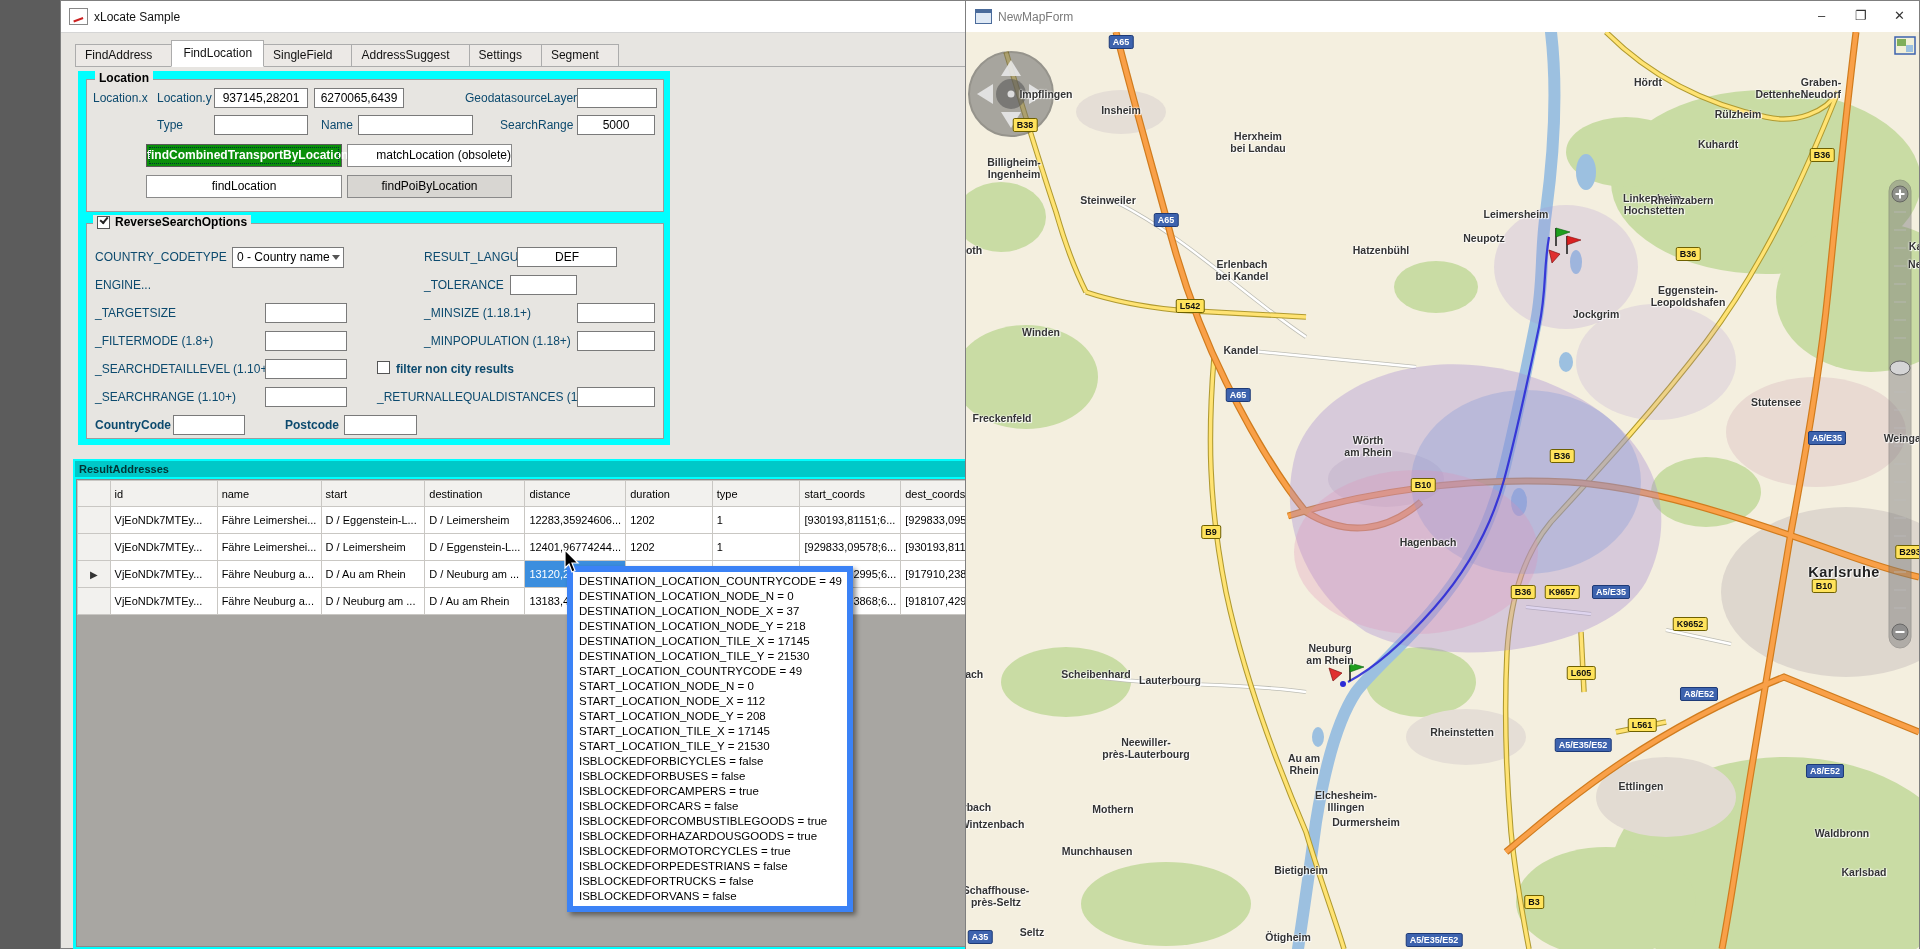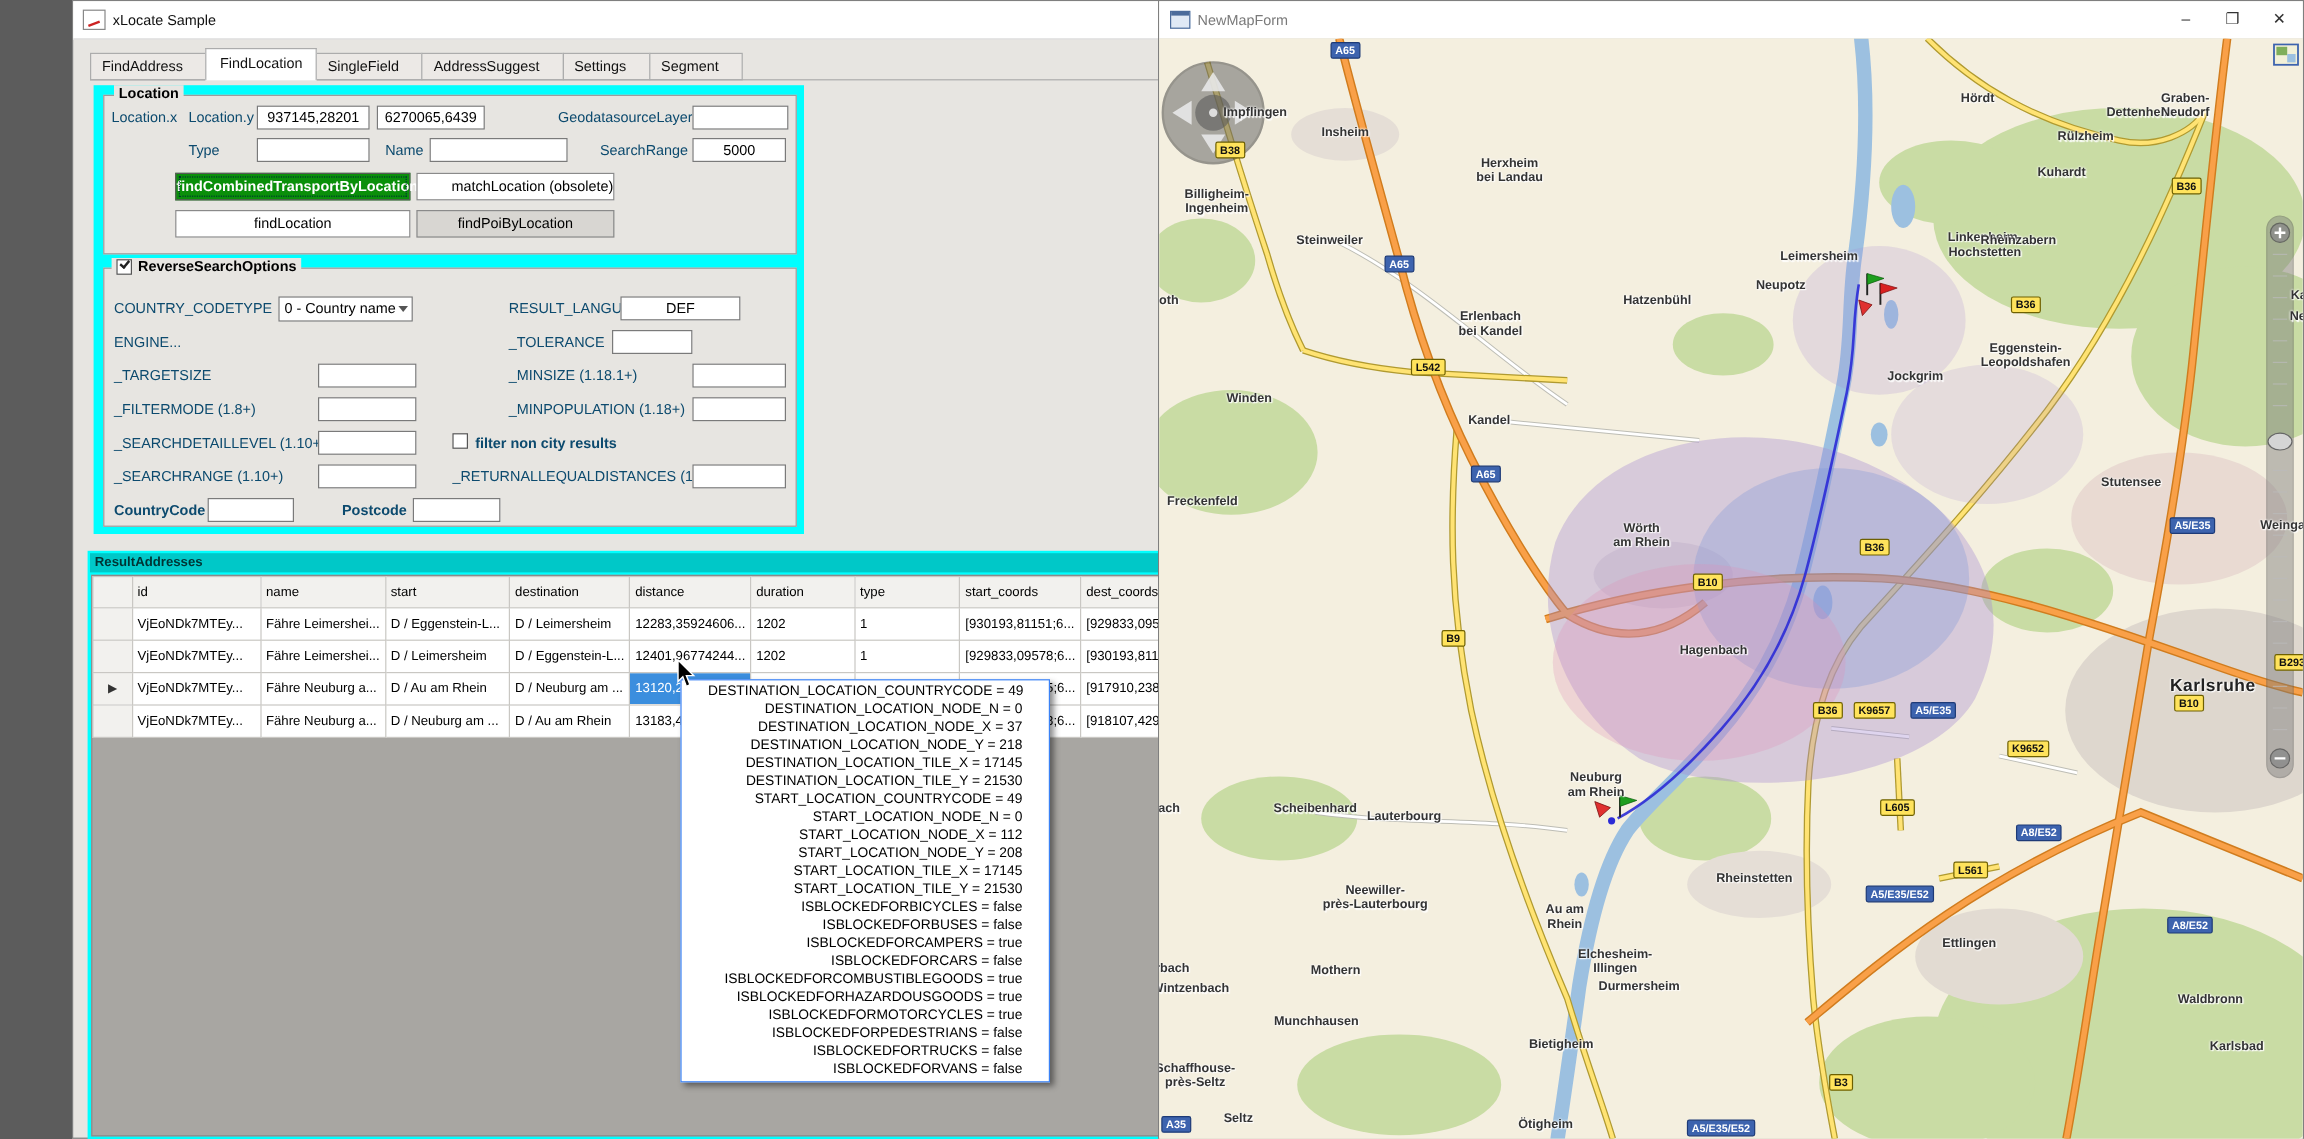--- a/index.html
+++ b/index.html
@@ -36,21 +36,21 @@
   
   .res-title{position:absolute;left:2px;top:2px;right:2px;height:16px;background:#00c8c8;font-size:11px;color:#033;line-height:16px;padding-left:4px;font-weight:bold;}
   .gridwrap{position:absolute;left:3px;top:20px;right:3px;bottom:3px;background:#a8a6a2;border:1px solid #8a8a8a;overflow:hidden;}
   table.grid{border-collapse:collapse;table-layout:fixed;font-size:11px;background:#fff;}
   table.grid th,table.grid td{border:1px solid #c9c7c3;padding:0 4px;overflow:hidden;white-space:nowrap;text-align:left;font-weight:normal;box-sizing:border-box;}
   table.grid th{background:#f2f1ee;height:26px;}
   table.grid td{height:27px;background:#fff;color:#000;}
   table.grid td.rowhdr{background:#f2f1ee;text-align:center;color:#333;font-size:10px;}
   table.grid td.sel{background:#3b8ede;color:#fff;}
   
-  .tooltip{position:absolute;background:#ffffff;border:1px solid #3b82f6;box-shadow:3px 3px 5px rgba(0,0,0,.45);padding:2px 22px;z-index:50;text-align:right;}
+  .tooltip{position:absolute;background:#ffffff;border:6px solid #3b82f6;box-shadow:3px 3px 5px rgba(0,0,0,.45);padding:2px 6px;z-index:50;}
   .tooltip div{font-size:11.5px;line-height:15px;white-space:nowrap;color:#000;}
   
   .cursor{position:absolute;z-index:60;}
   
   .mapviewport{position:absolute;left:0;top:31px;width:953px;height:917px;overflow:hidden;background:#f4efdf;}
   .town{position:absolute;transform:translate(-50%,-50%);font-size:10.5px;font-weight:bold;color:#333;text-align:center;white-space:pre-line;line-height:12px;
     text-shadow:0 0 2px #fff,0 0 2px #fff,1px 1px 1px #fff;z-index:20;pointer-events:none;}
   .town.big{font-size:14.5px;color:#222;letter-spacing:.4px;}
   .badge{position:absolute;transform:translate(-50%,-50%);font-size:9px;font-weight:bold;white-space:nowrap;z-index:21;border-radius:2px;padding:1px 3px;}
   .badge.motorway{background:#3d63ae;color:#fff;border:1px solid #1d3a77;}

